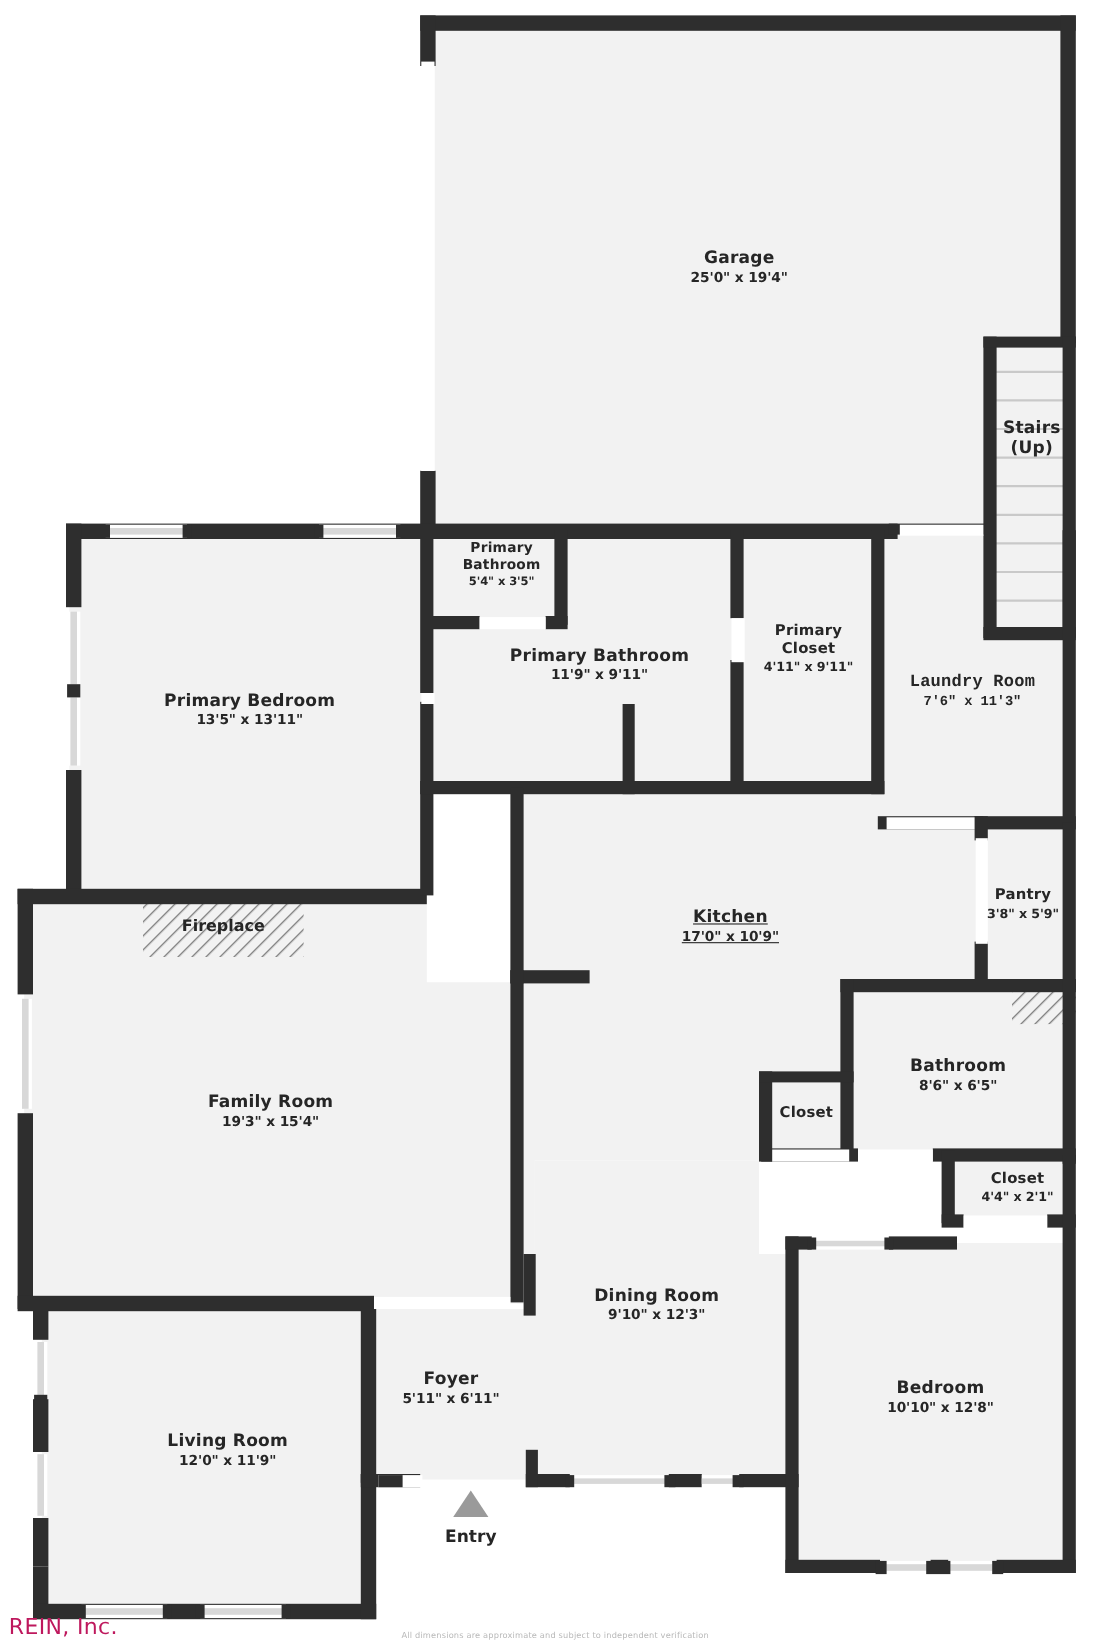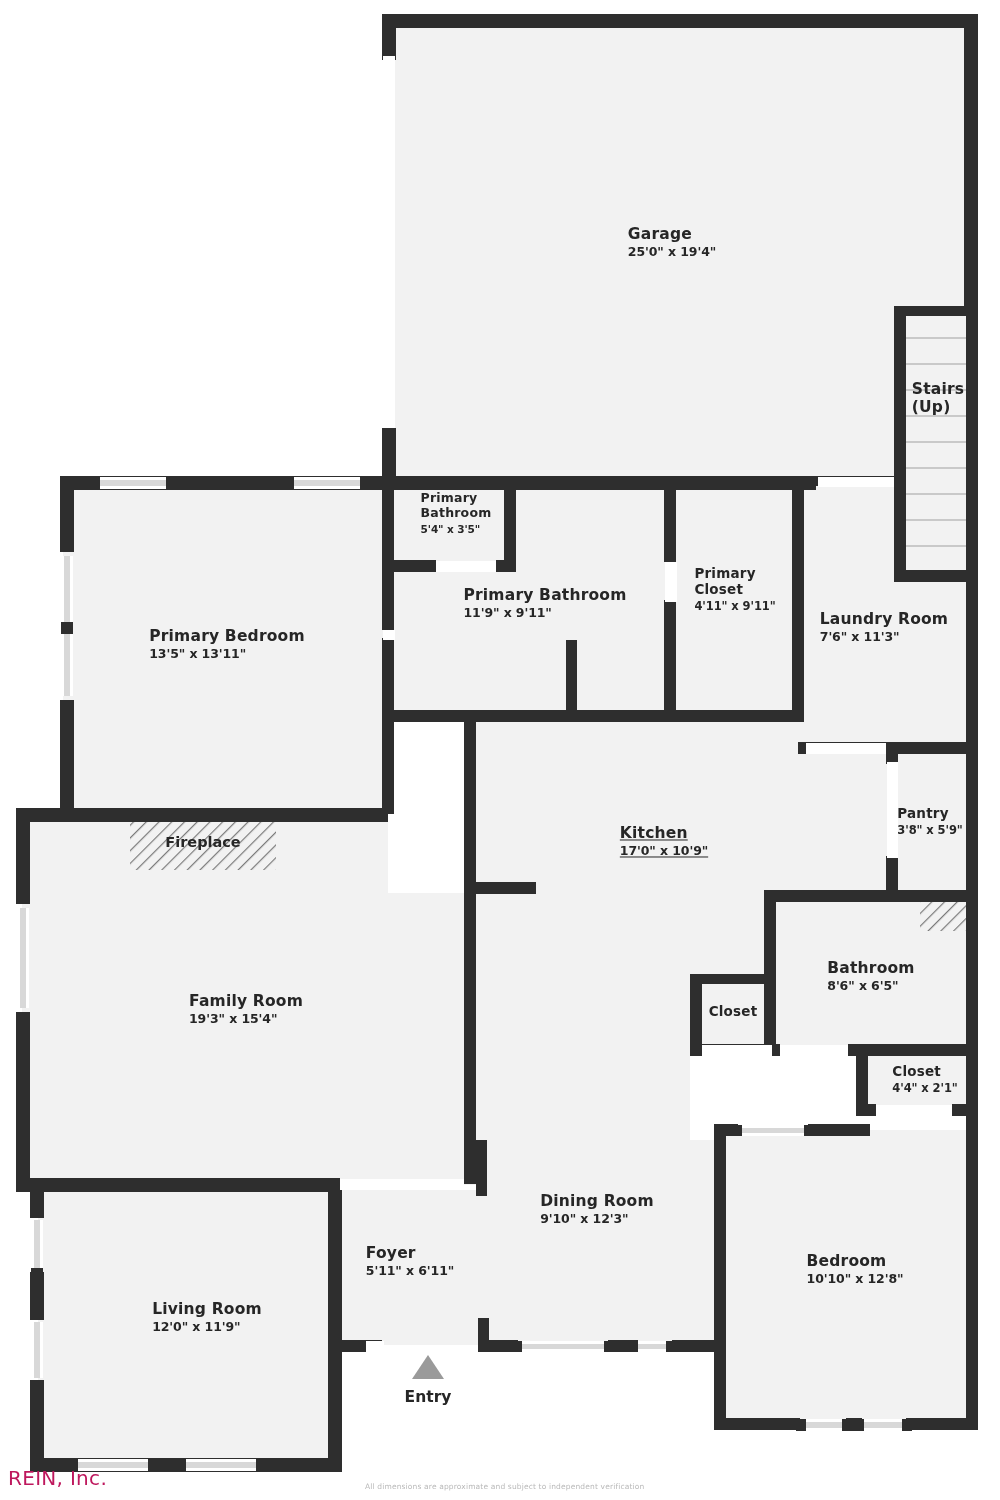--- a/index.html
+++ b/index.html
@@ -6,21 +6,21 @@
   body{
     width:1000px;height:1500px;
     font-family:"DejaVu Sans","Liberation Sans",sans-serif;
     -webkit-font-smoothing:antialiased;
   }
   #plan-wrap{position:relative;width:1000px;height:1500px;overflow:hidden;background:#fff;}
   svg#floorplan{position:absolute;left:0;top:0;width:1000px;height:1500px;display:block;}
 
   .room-label{
     position:absolute;
-    text-align:left;
+    text-align:center;
     color:#262626;
     font-weight:700;
     line-height:1.18;
     pointer-events:none;
     white-space:nowrap;
     transform:translate(-50%,-50%);
   }
   .room-label .rname{font-size:15.5px;letter-spacing:.2px;display:block;}
   .room-label .rdim{font-size:12.5px;letter-spacing:-.1px;display:block;margin-top:2px;}
   .room-label.small .rname{font-size:13.5px;}
@@ -330,21 +330,21 @@
   <div class="room-label" style="left:545px;top:604px;">
     <span class="rname">Primary Bathroom</span>
     <span class="rdim">11'9" x 9'11"</span>
   </div>
 
   <div class="room-label small" style="left:735px;top:590px;">
     <span class="rname">Primary<br>Closet</span>
     <span class="rdim">4'11" x 9'11"</span>
   </div>
 
-  <div class="room-label" style="left:884px;top:628px;">
+  <div class="room-label" style="left:884px;top:628px;font-family:Liberation Mono, monospace;">
     <span class="rname">Laundry Room</span>
     <span class="rdim">7'6" x 11'3"</span>
   </div>
 
   <div class="room-label" style="left:664px;top:842px;text-decoration:underline;">
     <span class="rname">Kitchen</span>
     <span class="rdim">17'0" x 10'9"</span>
   </div>
 
   <div class="room-label small" style="left:930px;top:822px;">
@@ -364,21 +364,21 @@
   <div class="room-label small" style="left:925px;top:1080px;">
     <span class="rname">Closet</span>
     <span class="rdim">4'4" x 2'1"</span>
   </div>
 
   <div class="room-label" style="left:246px;top:1010px;">
     <span class="rname">Family Room</span>
     <span class="rdim">19'3" x 15'4"</span>
   </div>
 
-  <div class="room-label" style="left:597px;top:1186px;margin-top:24px;">
+  <div class="room-label" style="left:597px;top:1186px;">
     <span class="rname">Dining Room</span>
     <span class="rdim">9'10" x 12'3"</span>
   </div>
 
   <div class="room-label" style="left:410px;top:1262px;">
     <span class="rname">Foyer</span>
     <span class="rdim">5'11" x 6'11"</span>
   </div>
 
   <div class="room-label" style="left:855px;top:1270px;">

